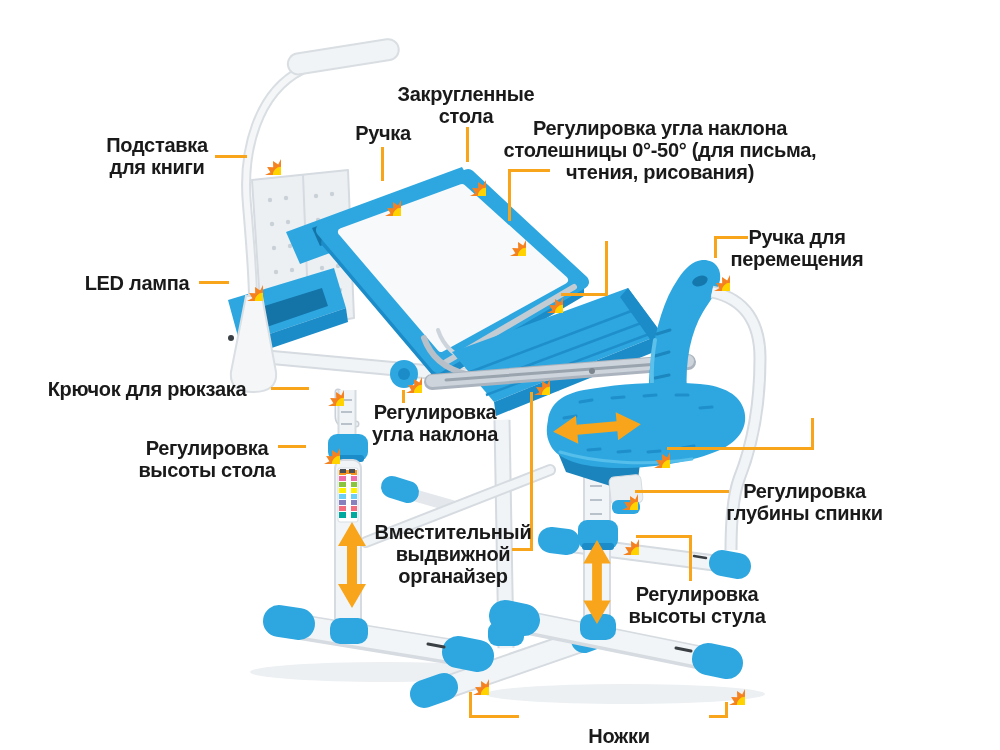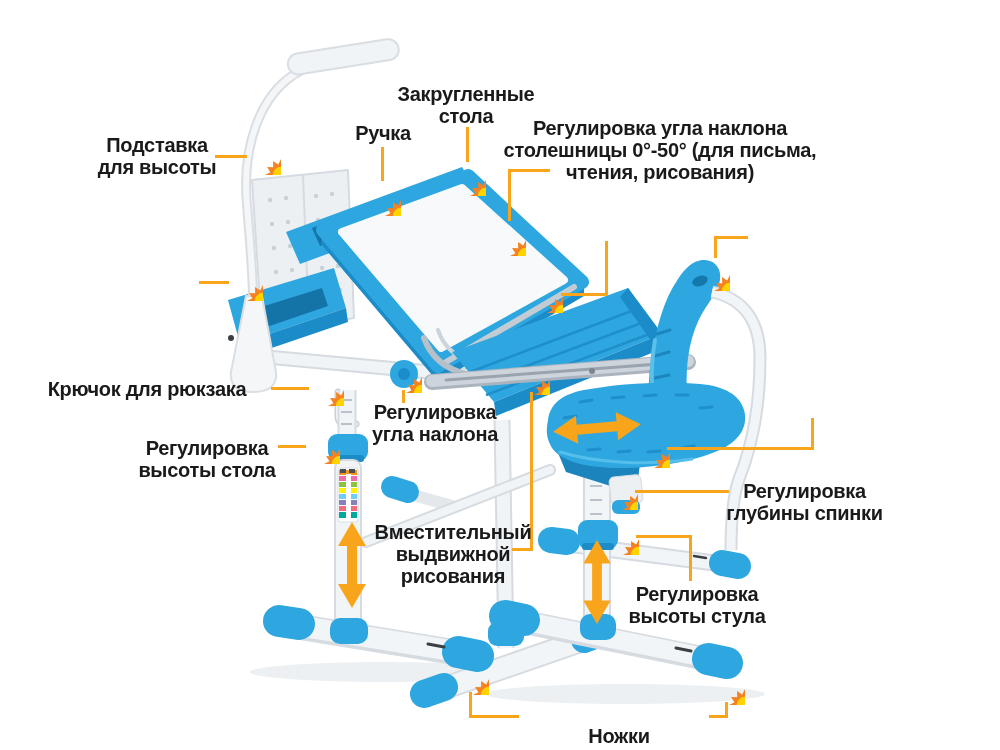--- a/index.html
+++ b/index.html
@@ -262,35 +262,38 @@
   <div class="ln" style="left:667px;top:447px;width:147px;height:3px"></div>
   <div class="ln" style="left:635px;top:490px;width:94px;height:3px"></div>
   <div class="ln" style="left:636px;top:535px;width:56px;height:3px"></div>
   <div class="ln" style="left:689px;top:535px;width:3px;height:46px"></div>
   <div class="ln" style="left:469px;top:692px;width:3px;height:26px"></div>
   <div class="ln" style="left:469px;top:715px;width:50px;height:3px"></div>
   <div class="ln" style="left:725px;top:702px;width:3px;height:16px"></div>
   <div class="ln" style="left:709px;top:715px;width:19px;height:3px"></div>
 
   <div class="lbl" style="left:92px;top:134px;width:130px">Подставка
-для высоты</div>
+для книги</div>
+  <div class="lbl" style="left:67px;top:272px;width:140px">LED лампа</div>
   <div class="lbl" style="left:343px;top:122px;width:80px">Ручка</div>
   <div class="lbl" style="left:391px;top:83px;width:150px">Закругленные
 стола</div>
   <div class="lbl" style="left:490px;top:117px;width:340px">Регулировка угла наклона
 столешницы 0°-50° (для письма,
 чтения, рисования)</div>
+  <div class="lbl" style="left:717px;top:226px;width:160px">Ручка для
+перемещения</div>
   <div class="lbl" style="left:23px;top:378px;width:248px">Крючок для рюкзака</div>
   <div class="lbl" style="left:360px;top:401px;width:150px">Регулировка
 угла наклона</div>
   <div class="lbl" style="left:132px;top:437px;width:150px">Регулировка
 высоты стола</div>
   <div class="lbl" style="left:373px;top:521px;width:160px">Вместительный
 выдвижной
-рисования</div>
+органайзер</div>
   <div class="lbl" style="left:722px;top:480px;width:165px">Регулировка
 глубины спинки</div>
   <div class="lbl" style="left:617px;top:583px;width:160px">Регулировка
 высоты стула</div>
   <div class="lbl" style="left:528px;top:725px;width:182px">Ножки
 с регулировкой</div>
 
   <div class="mk" style="left:245px;top:139px"><svg width="36" height="36" viewBox="-18 -18 36 36">
         <use href="#sun"></use>
       </svg></div>

